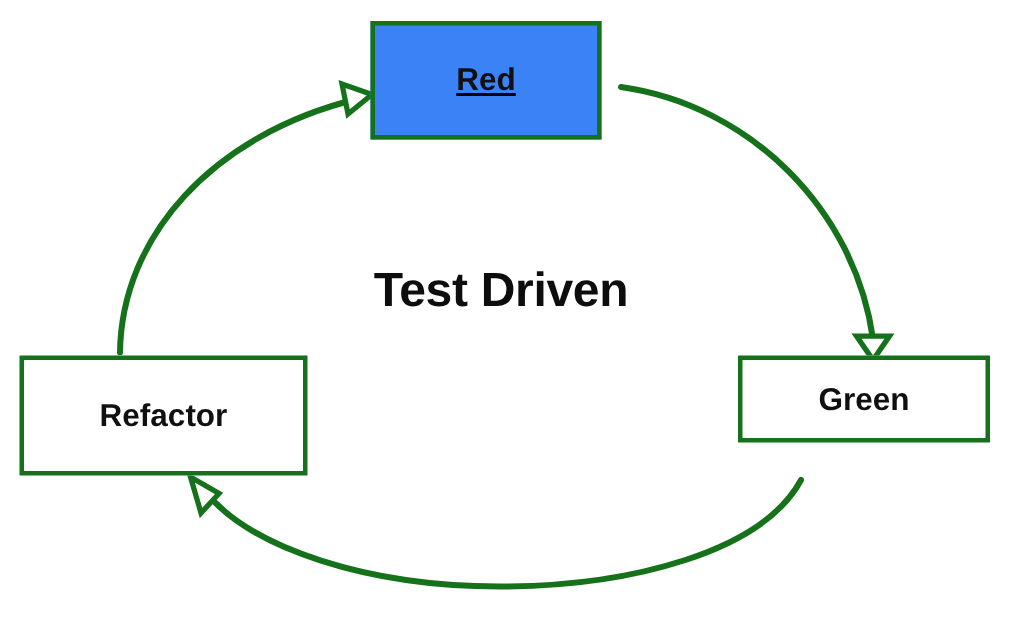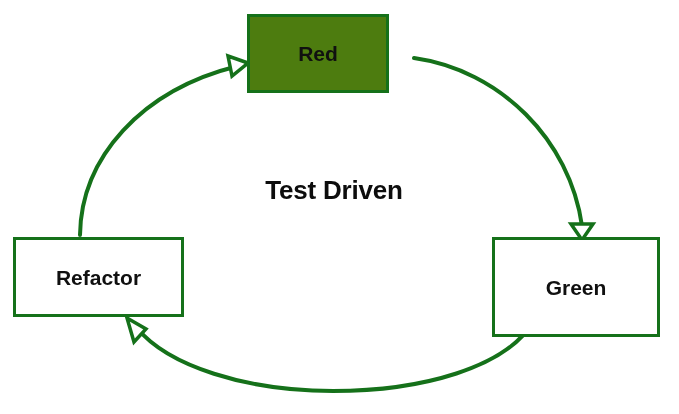--- a/index.html
+++ b/index.html
@@ -66,21 +66,21 @@
   }
   #center-title {
     position: absolute;
     left: 184px;
     top: 175px;
     width: 300px;
     text-align: center;
     z-index: 2;
     font-family: "Liberation Sans", sans-serif;
     font-weight: bold;
-    font-size: 26px;
+    font-size: 32px;
     line-height: 1.16;
     color: #0d0d0d;
     letter-spacing: -0.2px;
   }
   #center-title .title-line {
     display: block;
   }
 </style>
 </head>
 <body>
@@ -101,25 +101,25 @@
     <g>
       <path d="M 80 235 C 81 158 141 90 238 66" fill="none" stroke="#15711a" stroke-width="4" stroke-linecap="round"></path>
       <path d="M 248 63 L 228 56 L 232 76 Z" fill="#ffffff" stroke="#15711a" stroke-width="3.5" stroke-linejoin="miter"></path>
     </g>
   </svg>
 
   <div id="center-title" style="color: rgb(13, 13, 13);">
     <span class="title-line">Test Driven</span>
   </div>
 
-  <div class="node-box" id="node-red" style="left: 247px; top: 14px; width: 142px; height: 79px; border: 3px solid rgb(21, 113, 26); background: #4d7c0f;">
+  <div class="node-box" id="node-red" style="left: 247px; top: 14px; width: 154px; height: 79px; border: 3px solid rgb(21, 113, 26); background: #3b82f6; text-decoration: underline;">
     <span class="node-label" style="color: rgb(16, 16, 16);">Red</span>
   </div>
 
-  <div class="node-box" id="node-green" style="left: 492px; top: 237px; width: 168px; height: 100px; border: 3px solid rgb(21, 113, 26); background: rgb(255, 255, 255);">
+  <div class="node-box" id="node-green" style="left: 492px; top: 237px; width: 168px; height: 58px; border: 3px solid rgb(21, 113, 26); background: rgb(255, 255, 255);">
     <span class="node-label" style="color: rgb(16, 16, 16);">Green</span>
   </div>
 
-  <div class="node-box" id="node-refactor" style="left: 13px; top: 237px; width: 171px; height: 80px; border: 3px solid rgb(21, 113, 26); background: rgb(255, 255, 255);">
+  <div class="node-box" id="node-refactor" style="left: 13px; top: 237px; width: 192px; height: 80px; border: 3px solid rgb(21, 113, 26); background: rgb(255, 255, 255);">
     <span class="node-label" style="color: rgb(16, 16, 16);">Refactor</span>
   </div>
 
 </div>
 
 </body></html>

